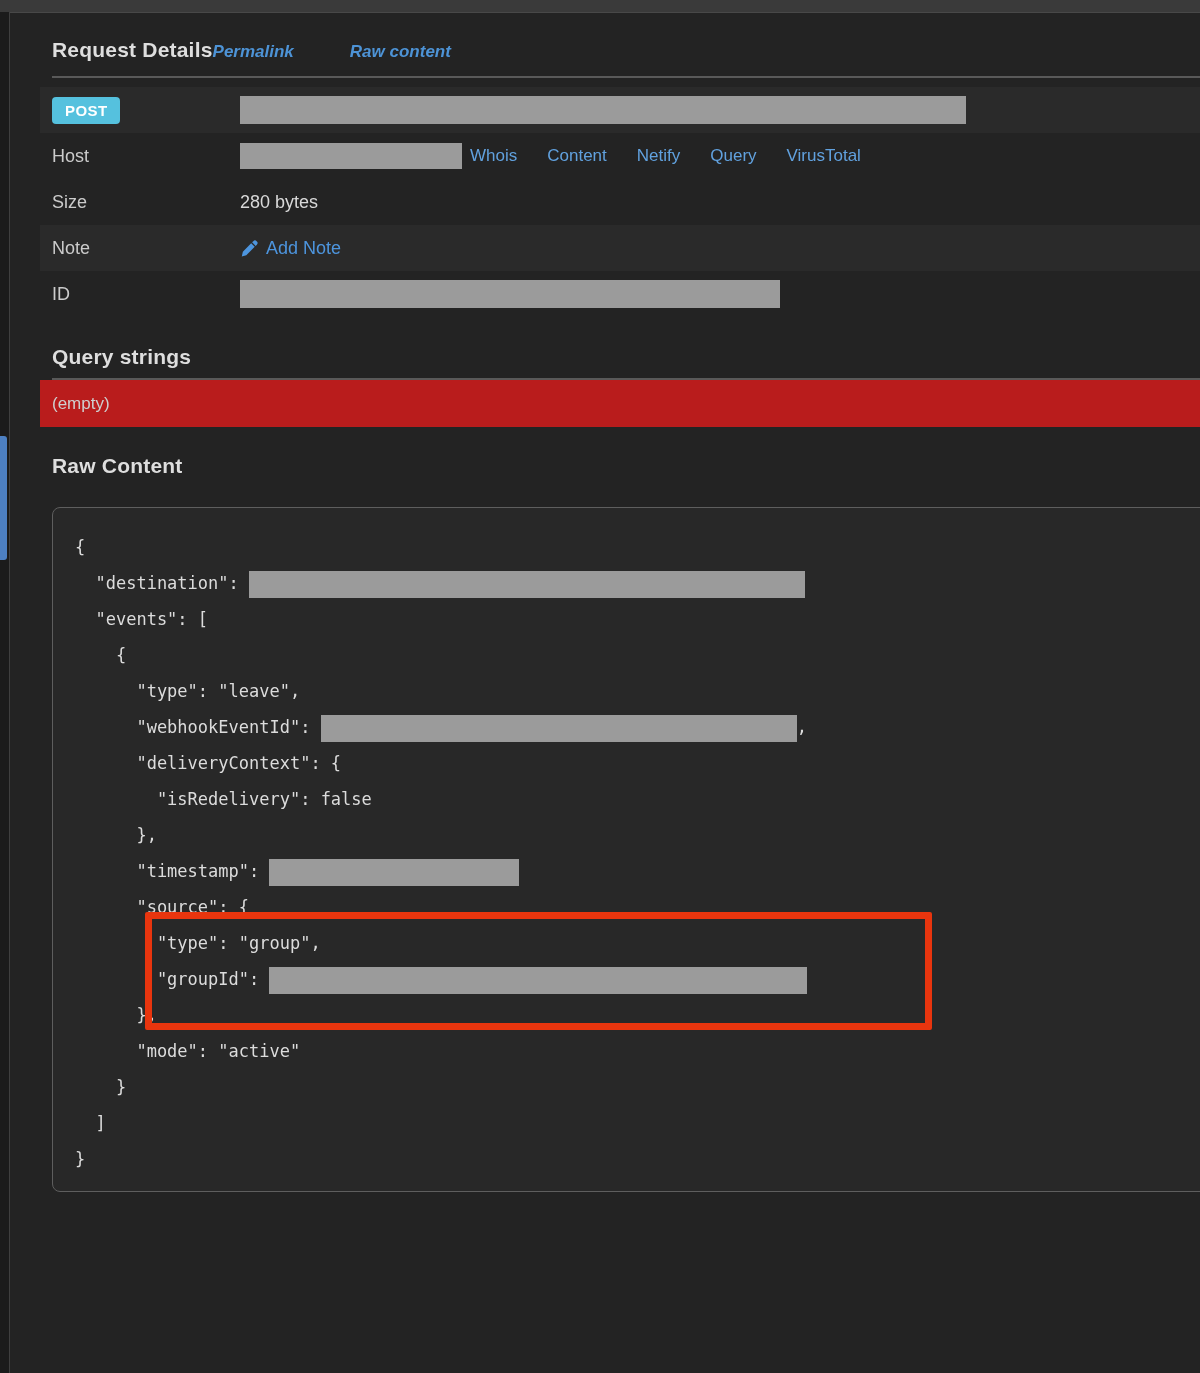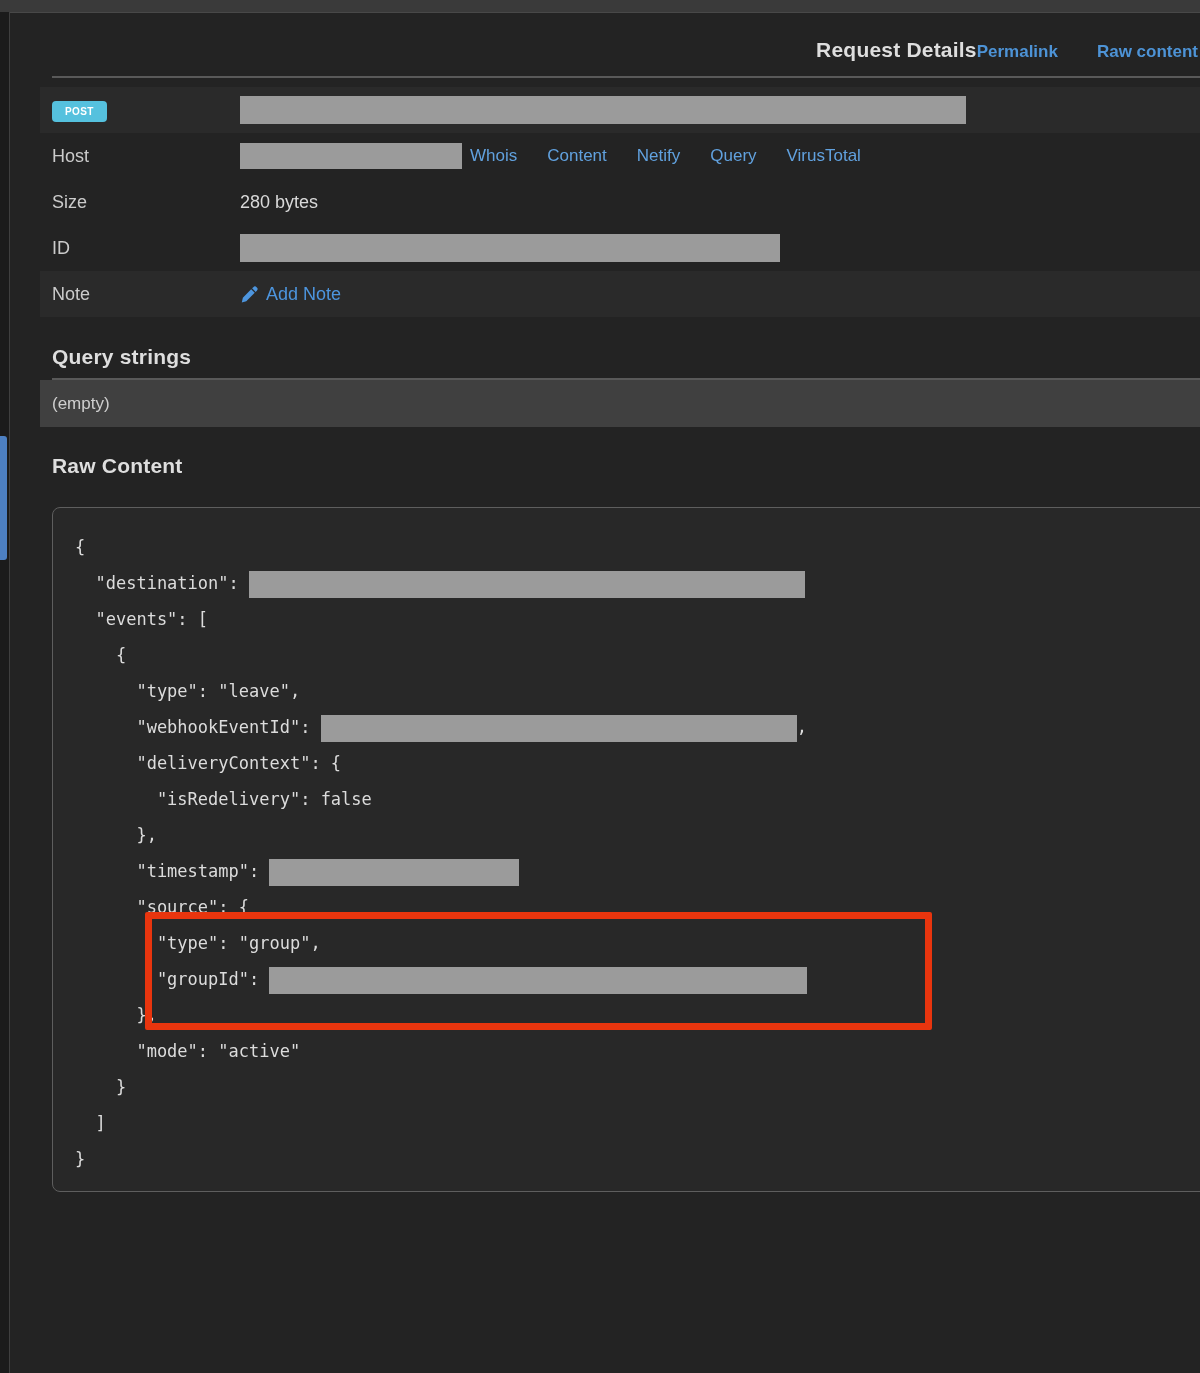--- a/index.html
+++ b/index.html
@@ -6,43 +6,43 @@
   #screen{
     position:relative;width:1200px;height:1373px;overflow:hidden;
     background:#232323;font-family:"Liberation Sans",sans-serif;color:#d9d9d9;
   }
   .top-strip{position:absolute;left:0;top:0;width:1200px;height:12px;background:#3a3a3a;border-bottom:1px solid #484848;}
   .left-rail{position:absolute;left:0;top:12px;width:9px;height:1361px;background:#1b1b1b;border-right:1px solid #3f3f3f;}
   .rail-thumb{position:absolute;left:0;top:424px;width:7px;height:124px;background:#4d80c2;border-radius:0 3px 3px 0;}
   .content{position:absolute;left:10px;top:12px;right:0;bottom:0;padding:26px 0 0 42px;}
 
   h1,h2{margin:0;font-size:21px;line-height:24px;font-weight:bold;color:#dedede;letter-spacing:.2px;}
-  .section-head{display:flex;justify-content:flex-end;align-items:baseline;}
-  .head-links{display:flex;gap:39px;padding-right:2px;white-space:nowrap;}
+  .section-head{display:flex;justify-content:flex-start;align-items:baseline;}
+  .head-links{display:flex;gap:56px;padding-right:2px;white-space:nowrap;font-style:italic;}
   .head-links a{color:#4d93d6;font-size:17px;font-weight:bold;text-decoration:none;}
   .hr{border:none;border-top:2px solid #595959;margin:14px 0 0 0;}
 
   .detail-table{margin:9px 0 0 -12px;}
   .drow{display:flex;align-items:center;height:46px;padding-left:12px;}
   .drow.stripe{background:#2a2a2a;}
   .dlabel{width:188px;flex:0 0 188px;font-size:18px;color:#cbcbcb;}
   .dvalue{display:flex;align-items:center;font-size:18px;color:#d9d9d9;}
 
-  .badge{display:inline-block;background:#55c1de;color:#fff;font-weight:bold;font-size:10px;
+  .badge{display:inline-block;background:#55c1de;color:#fff;font-weight:bold;font-size:15px;
          padding:5px 13px;border-radius:4px;letter-spacing:.4px;}
   .bar{display:inline-block;background:#9b9b9b;}
   .bar-post{width:726px;height:28px;}
   .bar-host{width:222px;height:26px;}
   .bar-id{width:540px;height:28px;}
   .host-links{display:flex;gap:30px;margin-left:8px;justify-content:center;}
   .host-links a{color:#61a1de;font-size:17px;text-decoration:none;}
   .note-link{display:flex;align-items:center;gap:7px;color:#4d95de;font-size:18px;text-decoration:none;}
   .note-link svg{fill:#4d95de;}
 
-  .qs-empty{height:47px;display:flex;align-items:center;background:#404040;
+  .qs-empty{height:47px;display:flex;align-items:center;background:#b91c1c;
             margin-left:-12px;padding-left:12px;font-size:17px;color:#cfcfcf;}
 
   .codewrap{position:relative;margin:29px -20px 0 0;}
   pre.codeblock{
     margin:0;background:#282828;border:1px solid #5e5e5e;border-radius:8px;
     padding:21px 22px 14px 22px;font-family:"DejaVu Sans Mono",monospace;
     font-size:17px;line-height:36px;color:#dcdcdc;overflow:hidden;
   }
   .cl{height:36px;white-space:pre;}
   .cbar{height:27px;vertical-align:middle;background:#9b9b9b;}
@@ -95,36 +95,36 @@
         </div>
       </div>
 
 
       <div class="drow">
         <div class="dlabel">Size</div>
         <div class="dvalue">280 bytes</div>
       </div>
 
 
-      <div class="drow">
-        <div class="dlabel">ID</div>
-        <div class="dvalue">
-          <span class="bar bar-id"></span>
-        </div>
-      </div>
-
       <div class="drow stripe">
         <div class="dlabel">Note</div>
         <div class="dvalue">
           <a href="#" class="note-link">
             <svg width="19" height="19" viewBox="0 0 16 16">
               <path d="M11.2 1.8a2 2 0 0 1 2.8 0l.2.2a2 2 0 0 1 0 2.8l-1 1-3-3 1-1zM9.4 3.6l3 3-7.1 7.1-3.8 1 .9-3.9 7-7.2z"></path>
             </svg>
             <span>Add Note</span>
           </a>
+        </div>
+      </div>
+
+      <div class="drow">
+        <div class="dlabel">ID</div>
+        <div class="dvalue">
+          <span class="bar bar-id"></span>
         </div>
       </div>
     </div>
 
     <h2 class="spacer-h2">Query strings</h2>
     <div class="hr" style="margin-top:9px;"></div>
     <div class="qs-empty">(empty)</div>
 
     <h2 class="spacer-h2b">Raw Content</h2>
 

